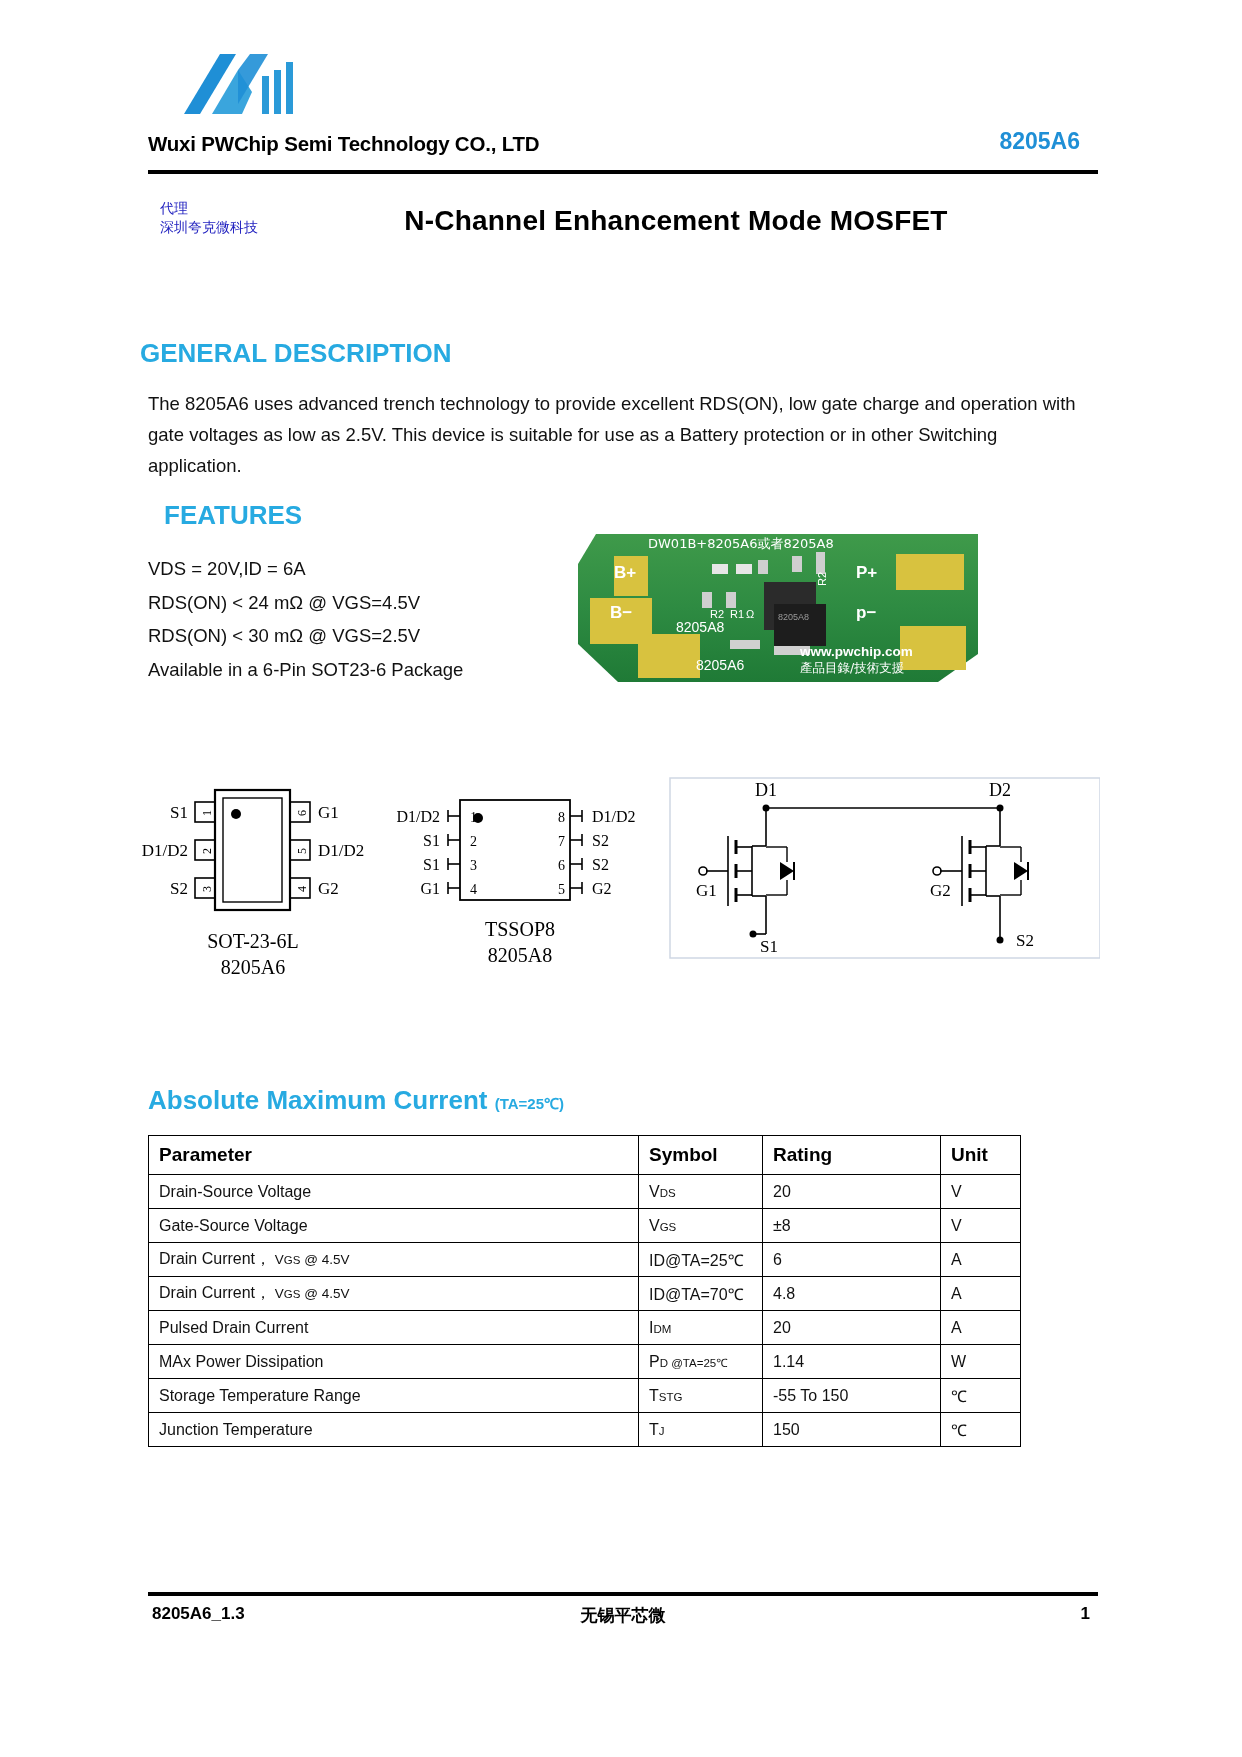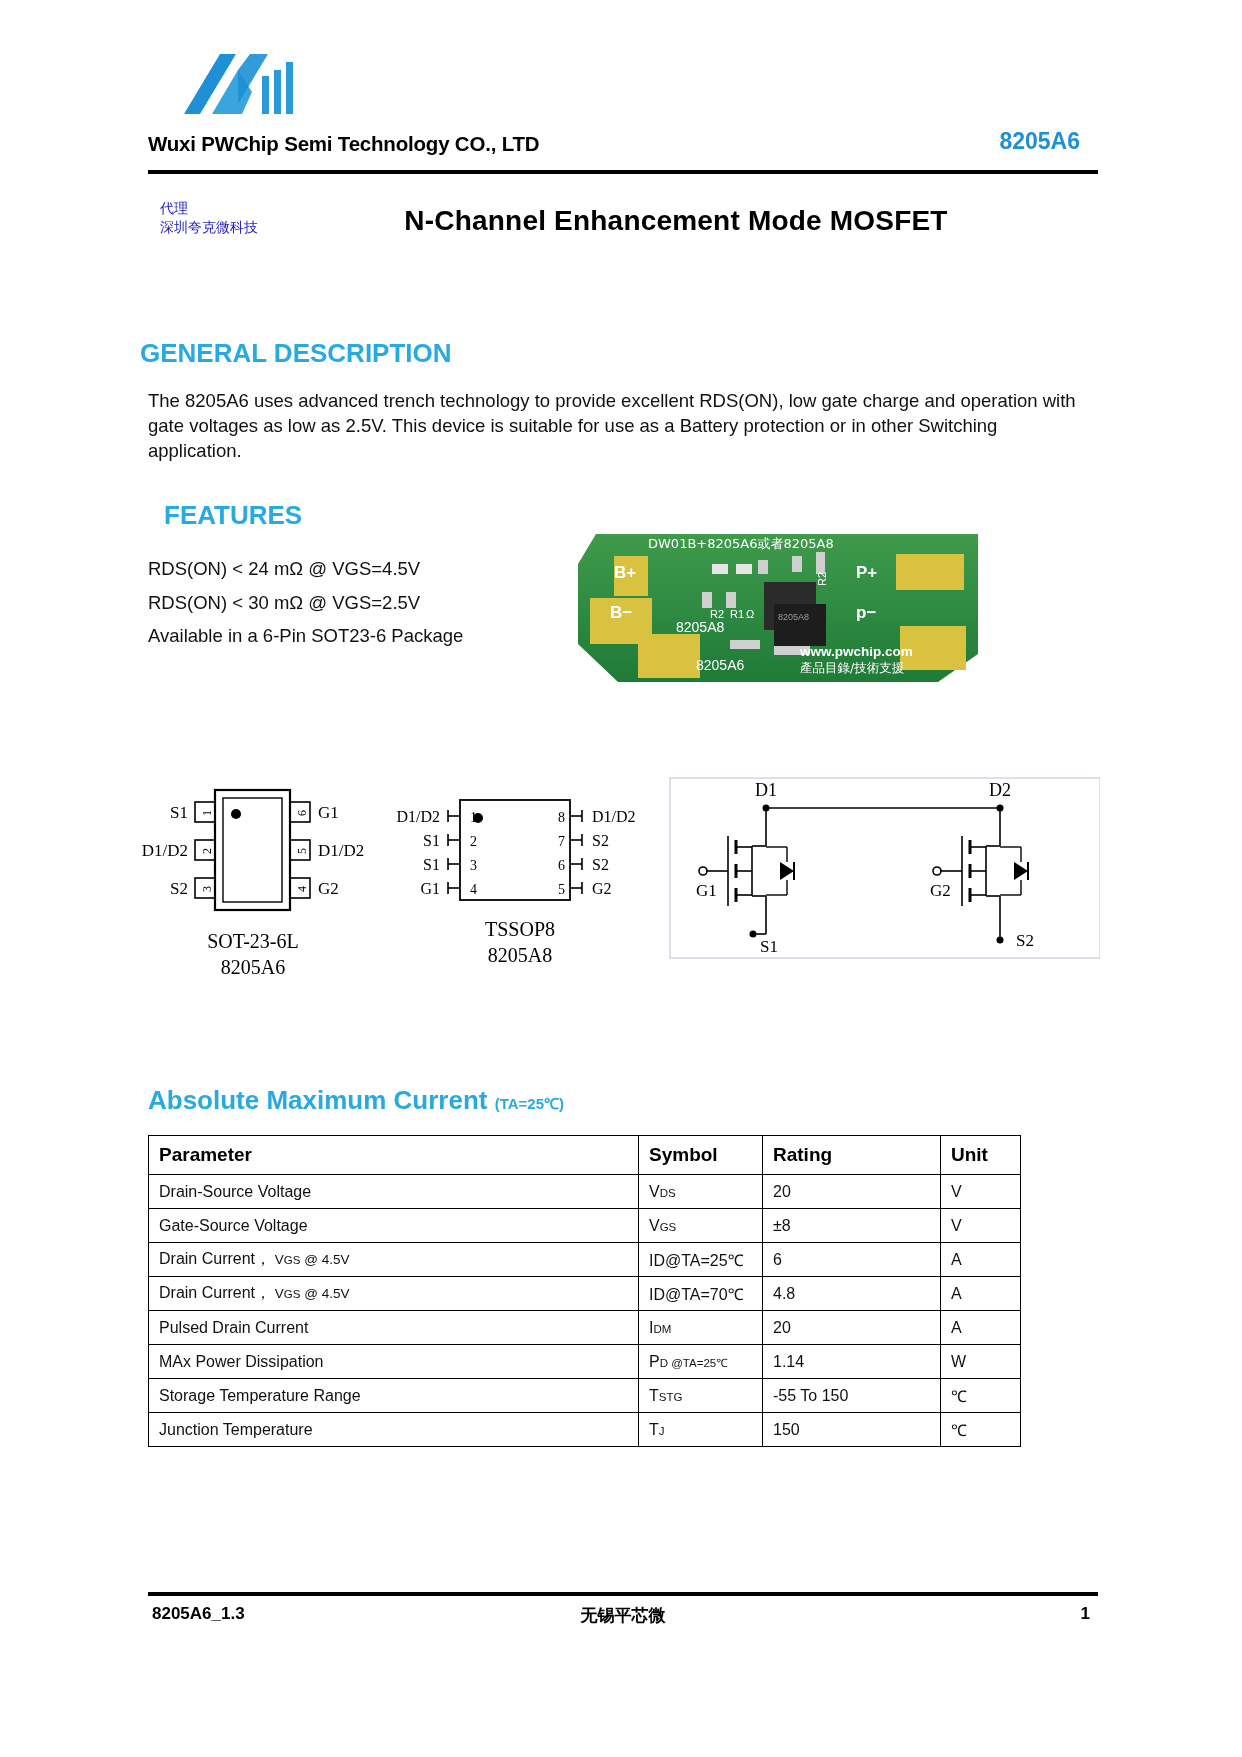--- a/index.html
+++ b/index.html
@@ -94,21 +94,21 @@
   }
   #gen-desc-head { left: 140px; top: 338px; }
   #features-head { left: 148px; top: 500px; margin-left: 16px; }
 
   .body-text {
     position: absolute;
     left: 148px;
     top: 388px;
     width: 944px;
     font-size: 18.5px;
-    line-height: 25px;
+    line-height: 31px;
     color: #111;
   }
 
   .features-list {
     position: absolute;
     left: 148px;
     top: 552px;
     width: 420px;
     font-size: 18.5px;
     line-height: 33.5px;
@@ -231,20 +231,21 @@
     <div>深圳夸克微科技</div>
   </div>
 
   <div class="doc-title">N-Channel Enhancement Mode MOSFET</div>
 
   <div class="sec-head" id="gen-desc-head">GENERAL DESCRIPTION</div>
   <div class="body-text">The 8205A6 uses advanced trench technology to provide excellent RDS(ON), low gate charge and operation with gate voltages as low as 2.5V. This device is suitable for use as a Battery protection or in other Switching application.</div>
 
   <div class="sec-head" id="features-head">FEATURES</div>
   <div class="features-list">
+    <div>VDS = 20V,ID = 6A</div>
     <div>RDS(ON) &lt; 24 mΩ @ VGS=4.5V</div>
     <div>RDS(ON) &lt; 30 mΩ @ VGS=2.5V</div>
     <div>Available in a 6-Pin SOT23-6 Package</div>
   </div>
 
   <div class="pcb">
     <svg width="400" height="148" viewBox="0 0 400 148">
       <defs>
         <linearGradient id="pcbg" x1="0" y1="0" x2="0" y2="1">
           <stop offset="0%" stop-color="#3f9a4a"></stop>

